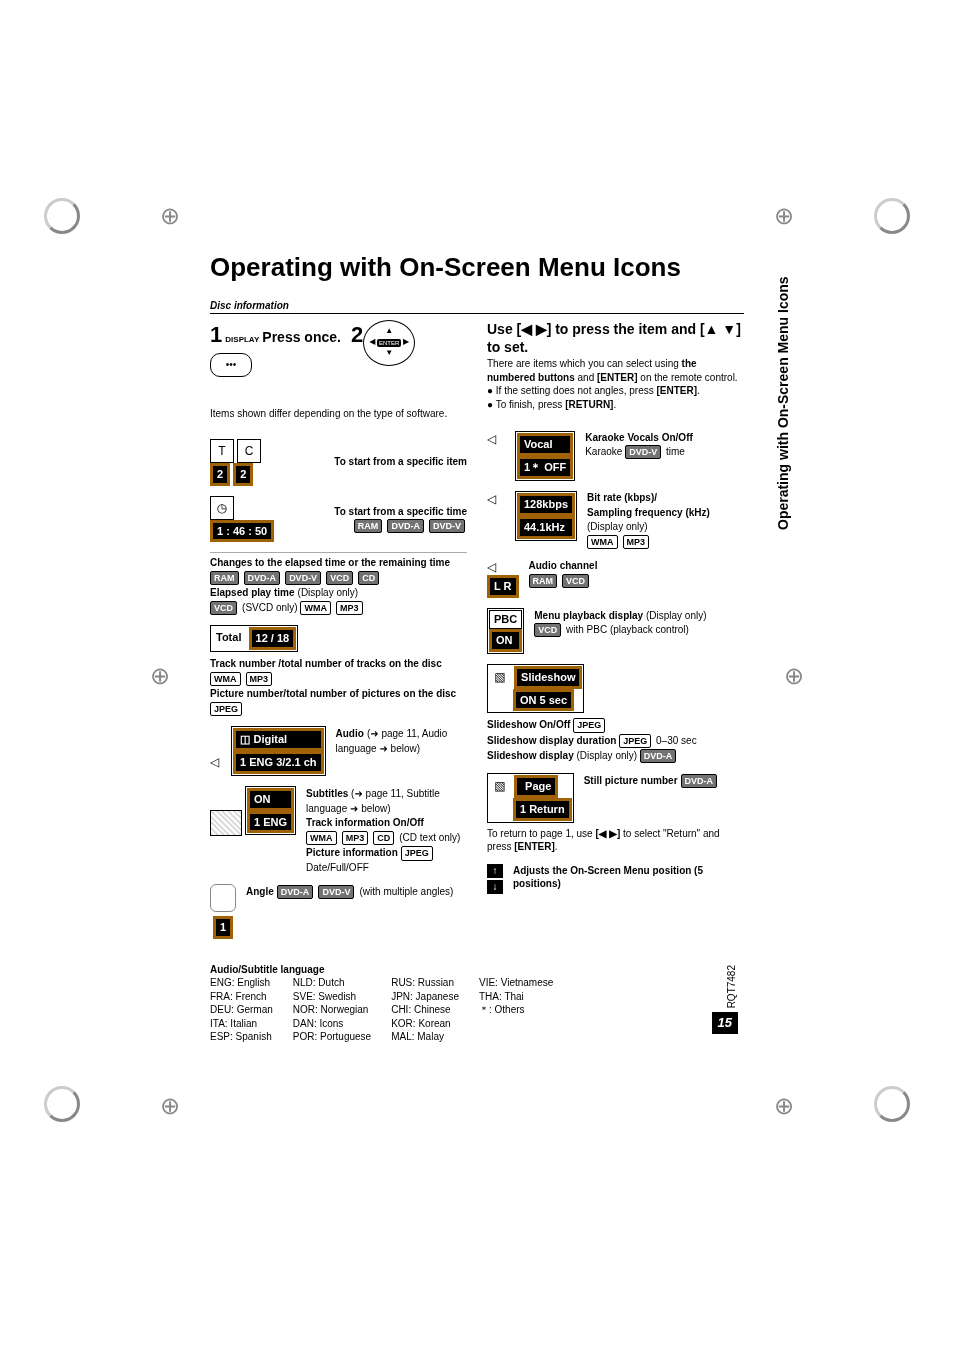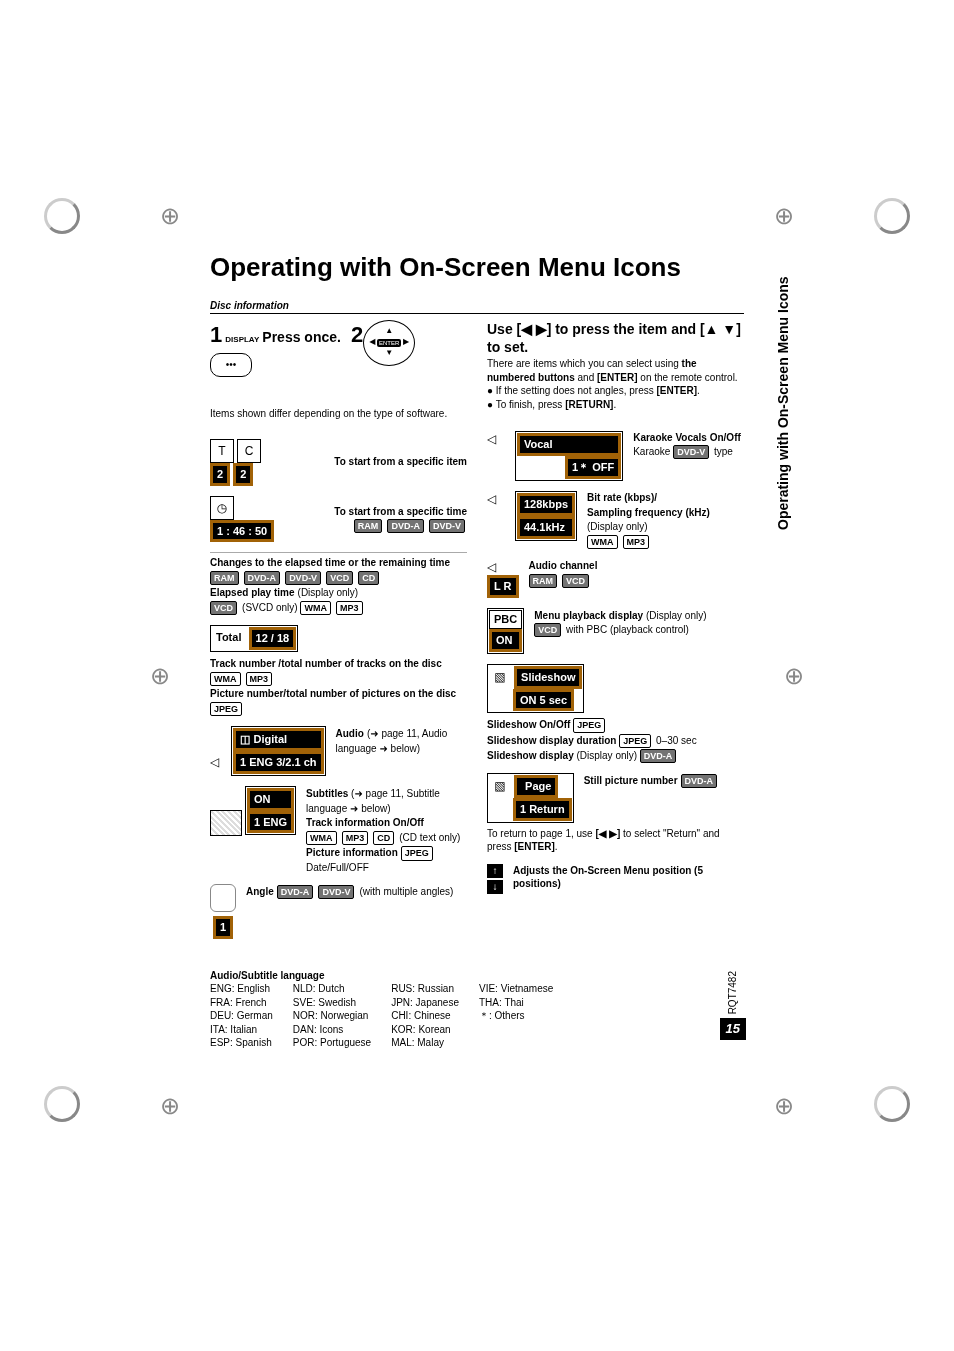--- a/index.html
+++ b/index.html
@@ -130,23 +130,23 @@
   .tag.inv { background:#737373; color:#fff; }
   .block { margin-bottom:10px; }
   .flexrow { display:flex; align-items:flex-start; gap:10px;}
   .flexrow.center { align-items:center;}
   .lang-cols {
     display:flex; gap:20px; font-size:10px;
   }
   .lang-cols .lc { white-space:nowrap;}
   .pagefoot {
     position:absolute;
-    right:208px;
+    right:216px;
     bottom:310px;
-    text-align:center;
+    text-align:right;
     font-size:10px;
   }
   .pagefoot .num { background:#000; color:#fff; padding:2px 6px; font-size:13px; font-style:italic; font-weight:bold;}
   .thumb {
     display:inline-block;
     width:30px; height:24px;
     border:1px solid #000;
     background: repeating-linear-gradient(45deg,#ddd,#ddd 2px,#fff 2px,#fff 4px);
     vertical-align:middle;
   }
@@ -334,26 +334,26 @@
       <div class="small">
         <span>There are items which you can select using </span><span class="bold">the numbered buttons</span><span> and </span><span class="bold">[ENTER]</span><span> on the remote control.</span>
       </div>
       <div class="small"><span>● If the setting does not angles, press </span><span class="bold">[ENTER]</span><span>.</span></div>
       <div class="small"><span>● To finish, press </span><span class="bold">[RETURN]</span><span>.</span></div>
 
       <div class="block flexrow" style="margin-top:20px;">
         <span class="speaker"></span>
         <span class="osd-wrap">
           <span class="osd" style="display:block;">Vocal</span>
-          <span class="osd" style="display:block;margin-left:48px;">1＊    OFF</span>
+          <span class="osd" style="display:block;">1＊    OFF</span>
         </span>
         <div style="flex:1;">
           <div class="bold small">Karaoke Vocals On/Off</div>
           <div class="small">
-            <span>Karaoke </span><span class="tag inv">DVD-V</span><span> type</span>
+            <span>Karaoke </span><span class="tag inv">DVD-V</span><span> time</span>
           </div>
         </div>
       </div>
 
       <div class="block flexrow">
         <span class="speaker"></span>
         <span class="osd-wrap">
           <span class="osd" style="display:block;">128kbps</span>
           <span class="osd" style="display:block;">44.1kHz</span>
         </span>
@@ -422,21 +422,21 @@
       <div class="block flexrow" style="margin-top:10px;">
         <span class="pos-icon">
           <span class="ab">↑</span>
             <span class="ab">↓</span>
         </span>
         <div class="bold small" style="flex:1;">Adjusts the On-Screen Menu position (5 positions)</div>
       </div>
     </div>
   </div>
 
-  <div style="margin-top:20px;">
+  <div style="margin-top:14px;">
     <div class="bold small">Audio/Subtitle language</div>
     <div class="lang-cols">
       <div class="lc">
         <div>ENG: English</div>
           <div>FRA: French</div>
           <div>DEU: German</div>
           <div>ITA: Italian</div>
           <div>ESP: Spanish</div>
       </div>
       <div class="lc">

